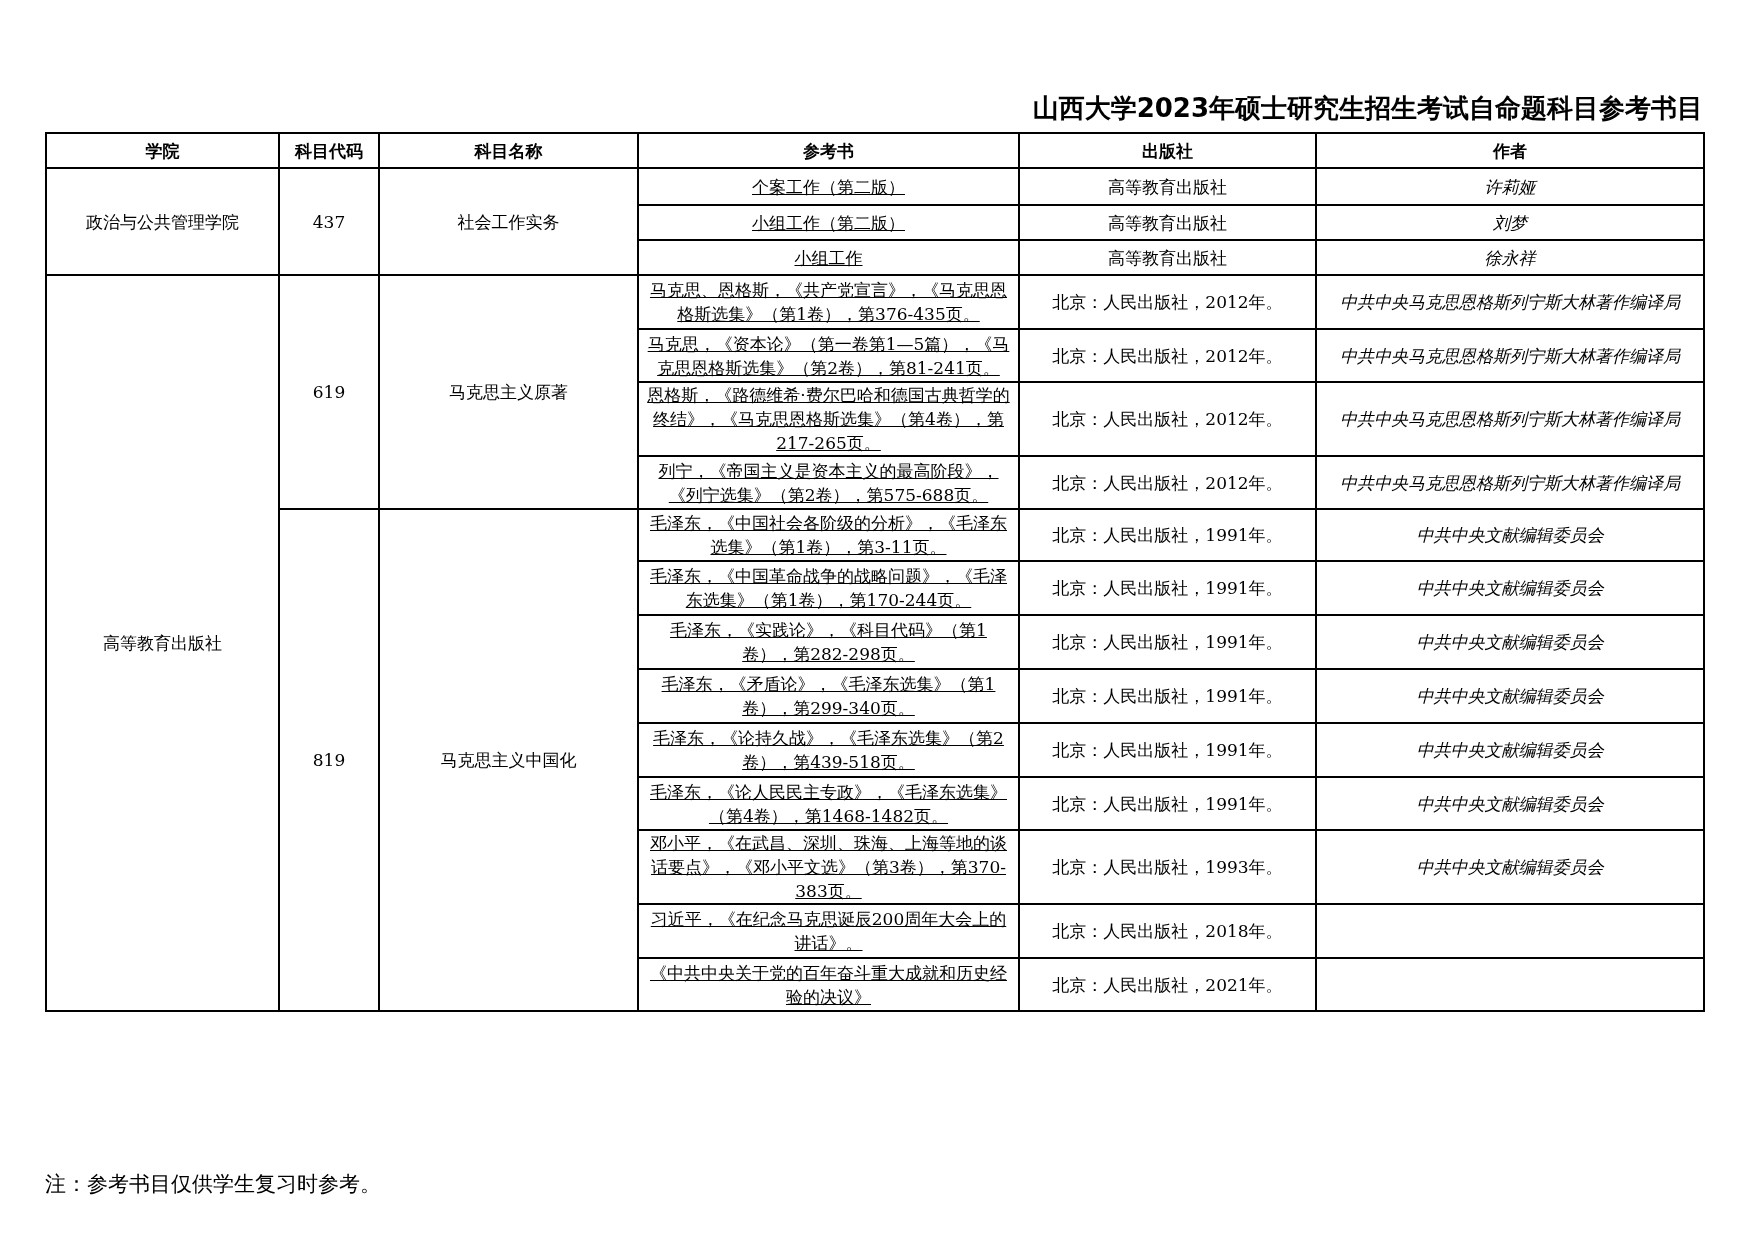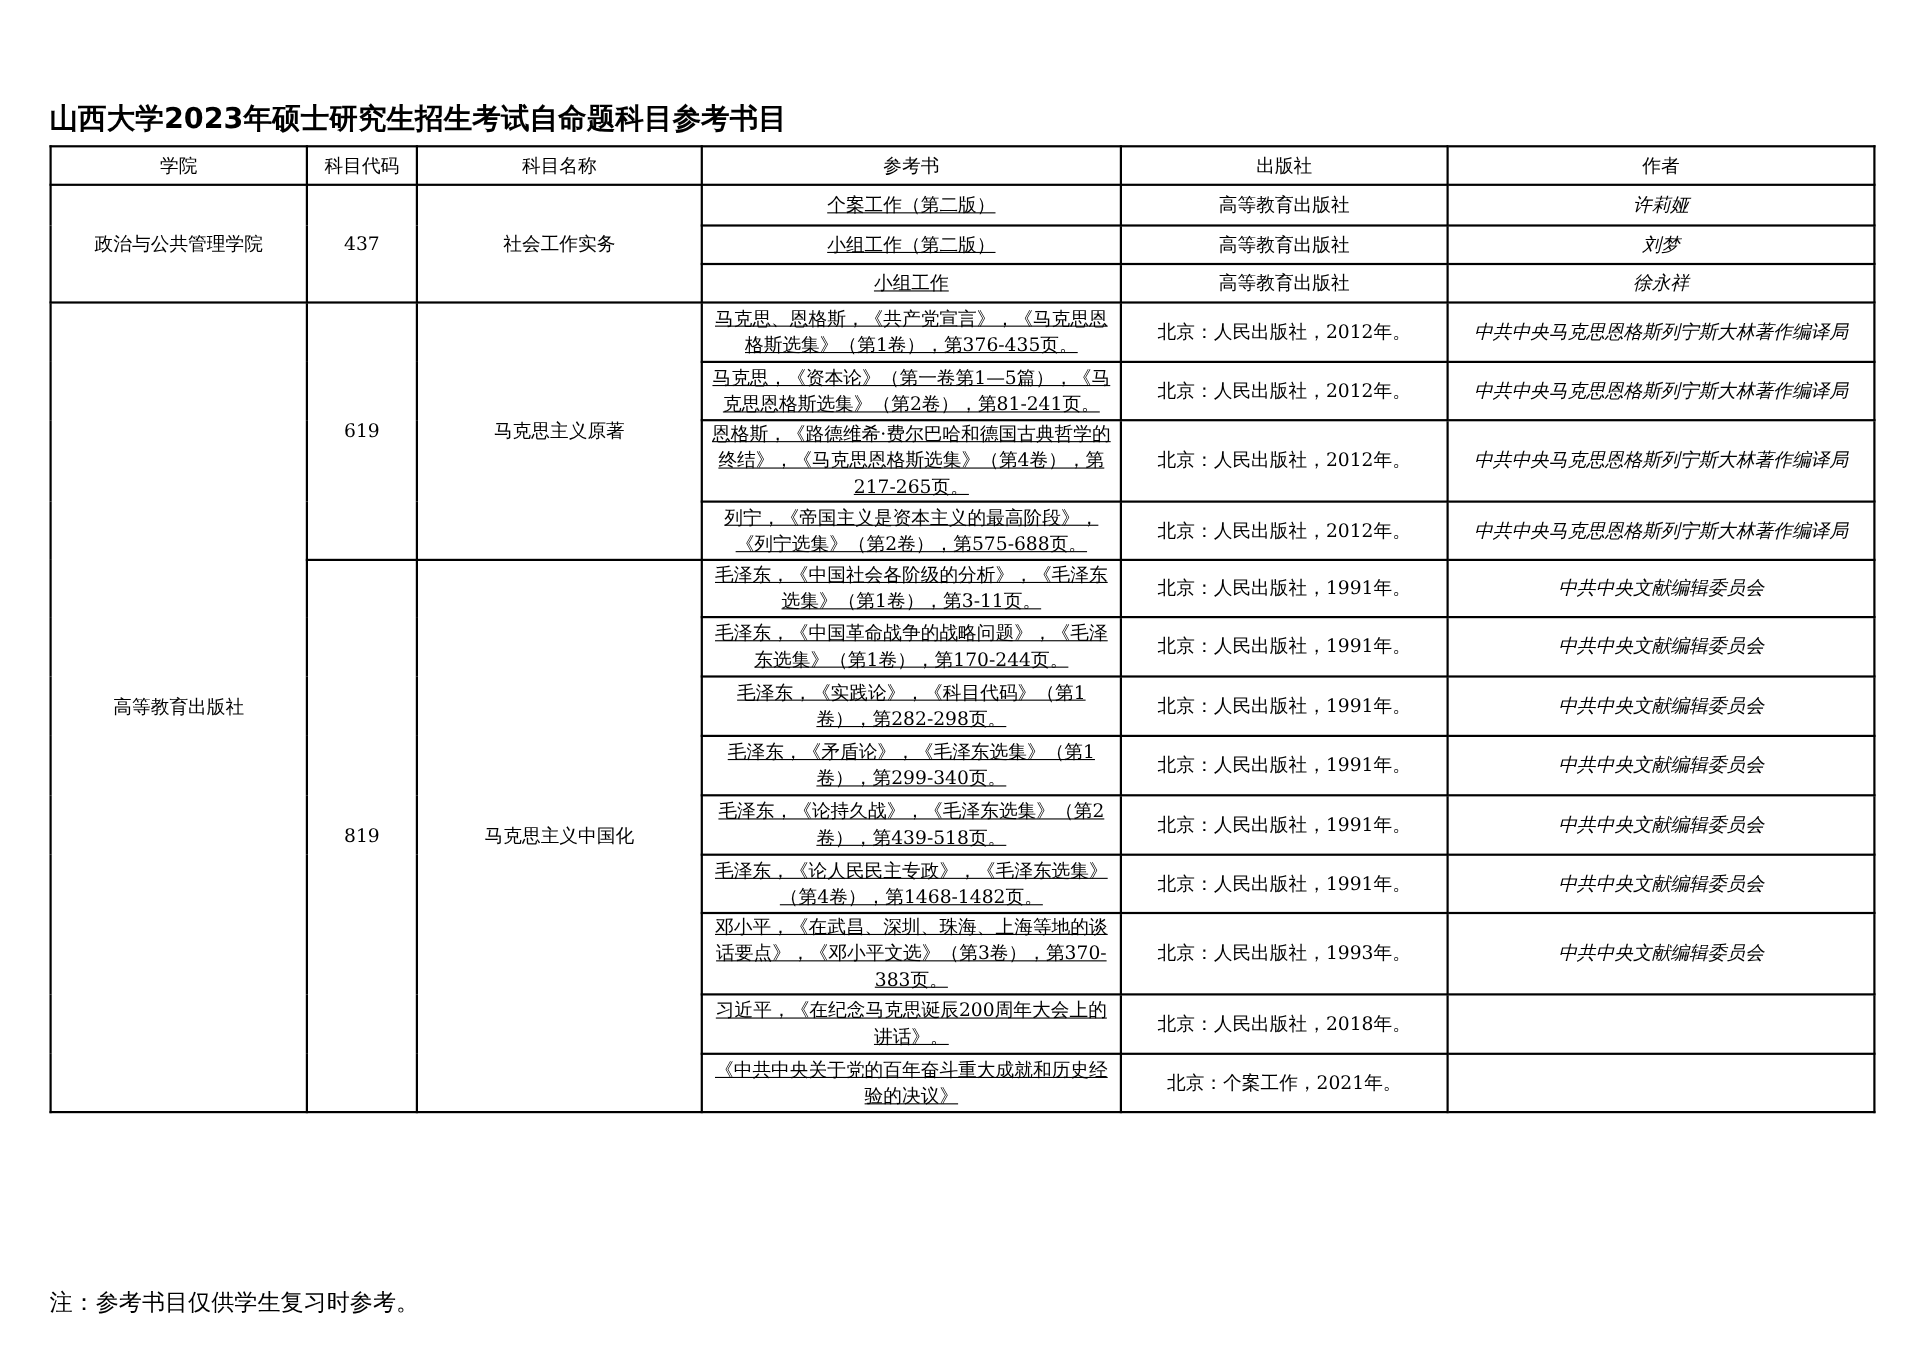--- a/index.html
+++ b/index.html
@@ -3,34 +3,34 @@
   <meta charset="utf-8">
   <style>
     html, body { margin: 0; padding: 0; background: #ffffff; }
     body {
       width: 1754px; height: 1240px; position: relative; overflow: hidden;
       font-family: "DejaVu Serif", "Liberation Serif", serif;
       color: #000000;
     }
     .title {
       position: absolute; left: 45px; width: 1658px; top: 92px;
-      text-align: left; font-family: "DejaVu Sans", "Liberation Sans", sans-serif;
+      text-align: right; font-family: "DejaVu Sans", "Liberation Sans", sans-serif;
       font-weight: bold; font-size: 26px; letter-spacing: 0px; line-height: 32px;
     }
     table.ref {
       position: absolute; left: 45px; top: 132px;
       width: 1658px; border-collapse: collapse; table-layout: fixed;
     }
     table.ref td, table.ref th {
       border: 2.5px solid #000000; text-align: center; vertical-align: middle;
       padding: 0 6px; font-size: 17px; line-height: 24px; overflow: hidden;
     }
     table.ref th {
       font-family: "DejaVu Sans", "Liberation Sans", sans-serif;
-      font-weight: normal; font-size: 17px; height: 33px;
+      font-weight: bold; font-size: 17px; height: 33px;
     }
     td.book { font-size: 16.5px; line-height: 23px; padding: 0 8px; text-decoration: underline; }
     td.pub { font-size: 17px; text-align: left; padding-left: 16px; }
     td.author { font-size: 16.5px; font-style: italic; }
     .note {
       position: absolute; left: 45px; top: 1170px;
       font-family: "DejaVu Sans", "Liberation Sans", sans-serif; font-size: 21px;
     }
   </style>
 </head>
@@ -139,19 +139,19 @@
       <td class="pub">北京：人民出版社，1993年。</td>
       <td class="author">中共中央文献编辑委员会</td>
     </tr>
     <tr style="height:54px">
       <td class="book">习近平，《在纪念马克思诞辰200周年大会上的讲话》。</td>
       <td class="pub">北京：人民出版社，2018年。</td>
       <td class="author"></td>
     </tr>
     <tr style="height:53px">
       <td class="book">《中共中央关于党的百年奋斗重大成就和历史经验的决议》</td>
-      <td class="pub">北京：个案工作，2021年。</td>
+      <td class="pub">北京：人民出版社，2021年。</td>
       <td class="author"></td>
     </tr>
   </tbody>
 </table>
 
 <div class="note">注：参考书目仅供学生复习时参考。</div>
 
 </body></html>

